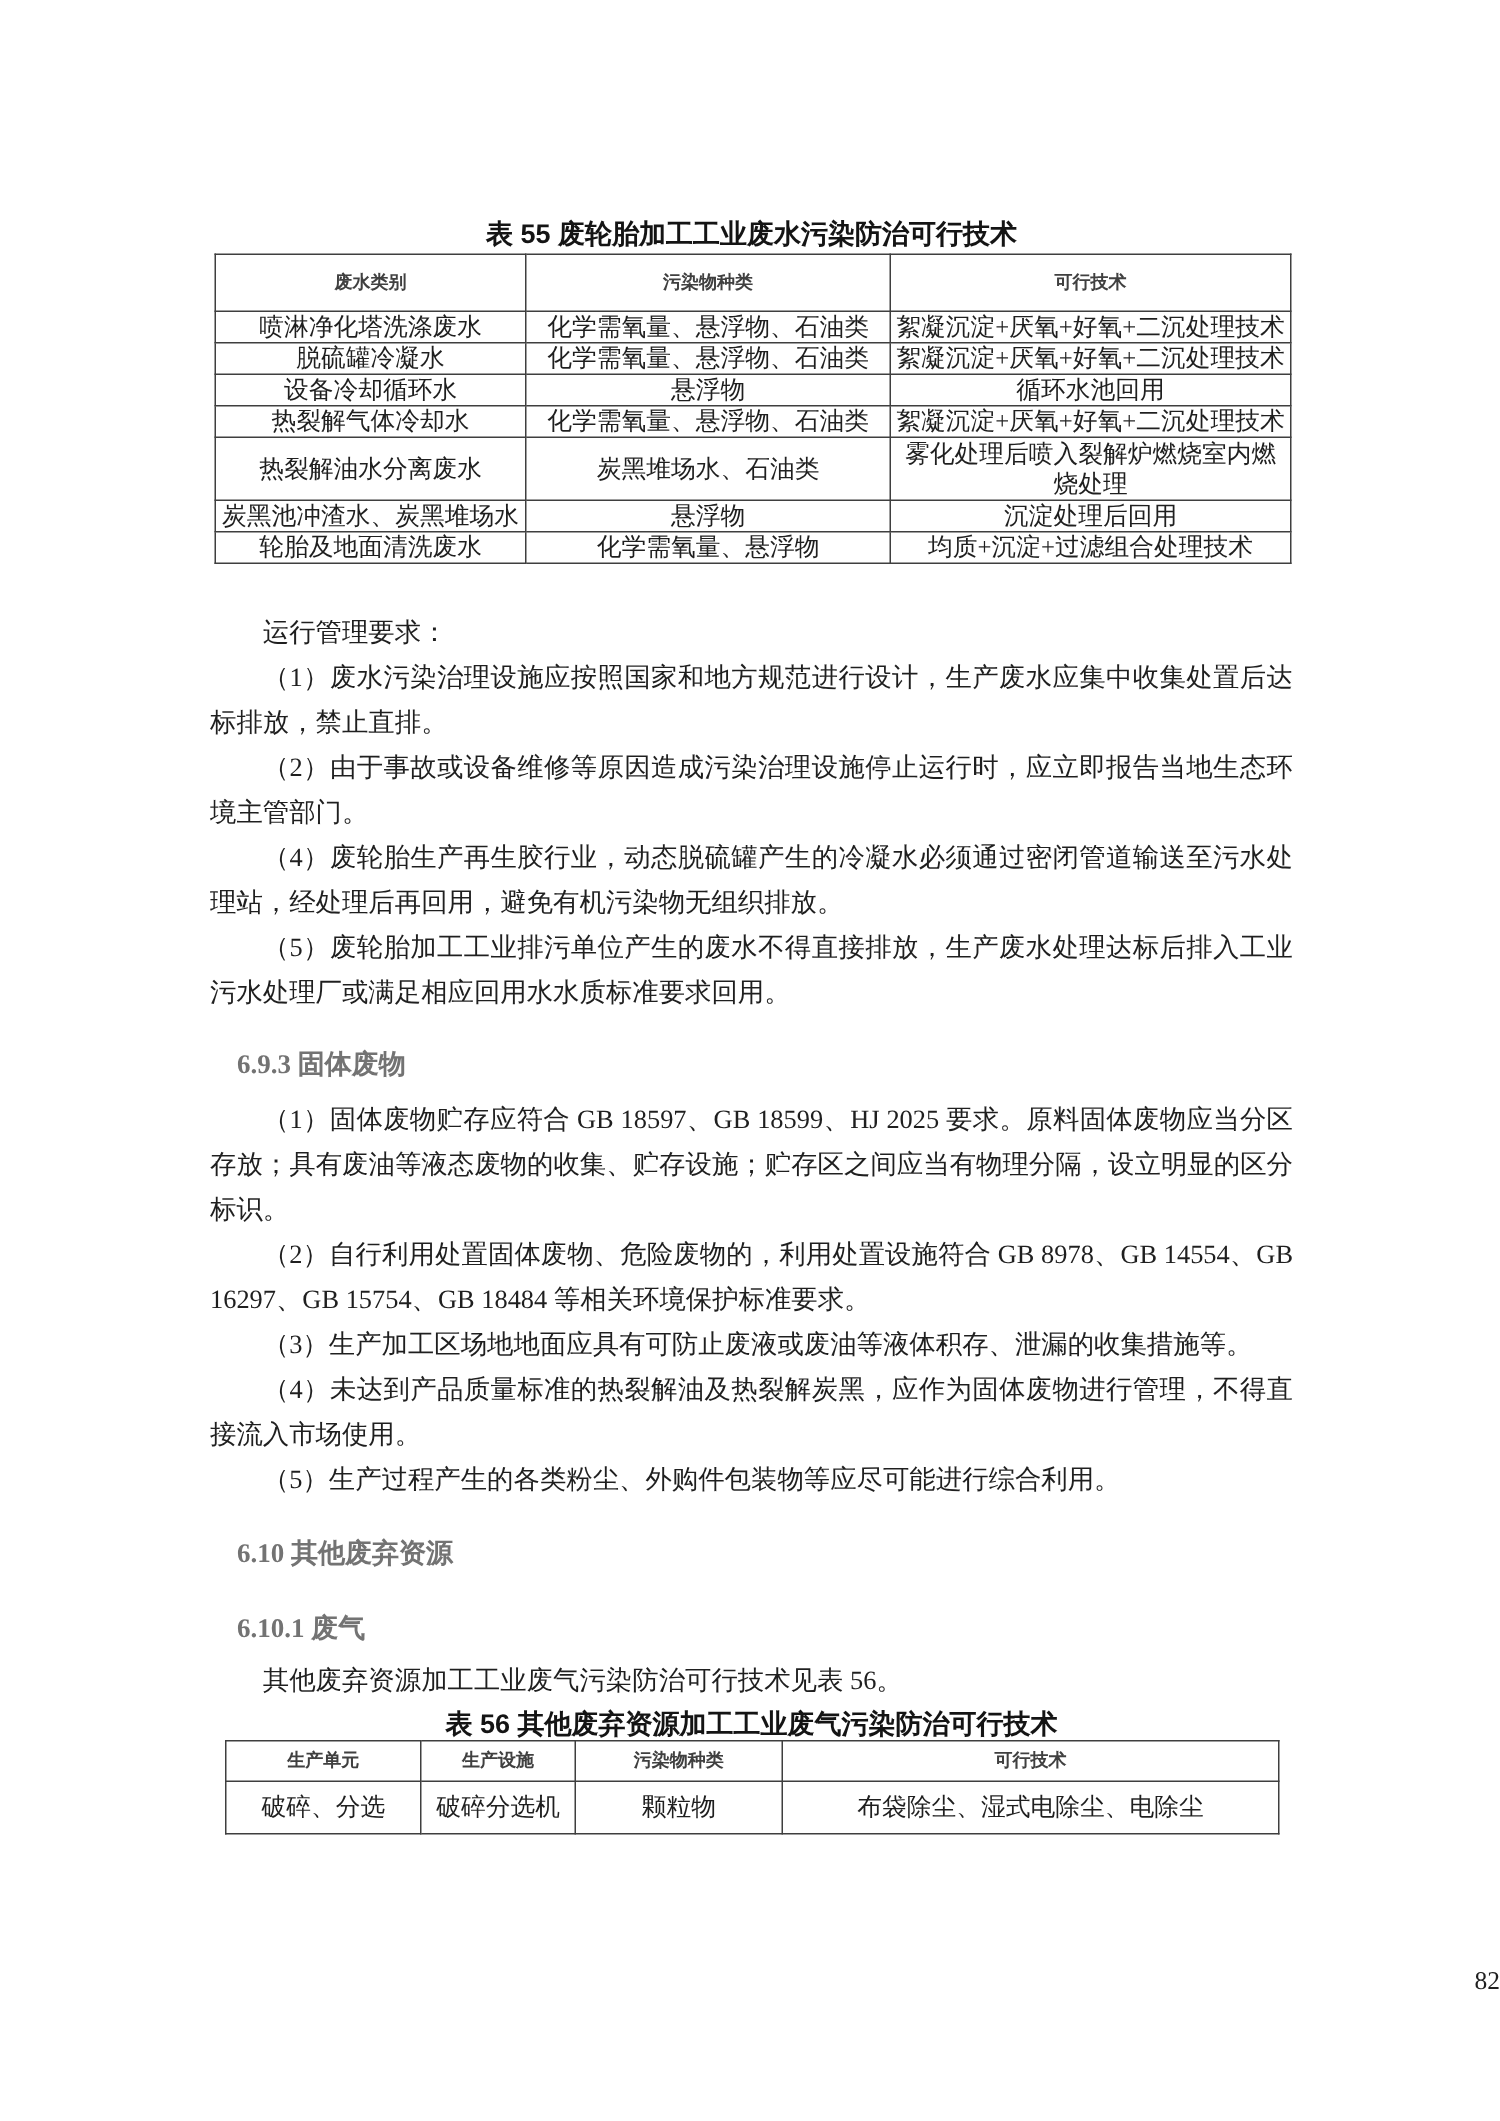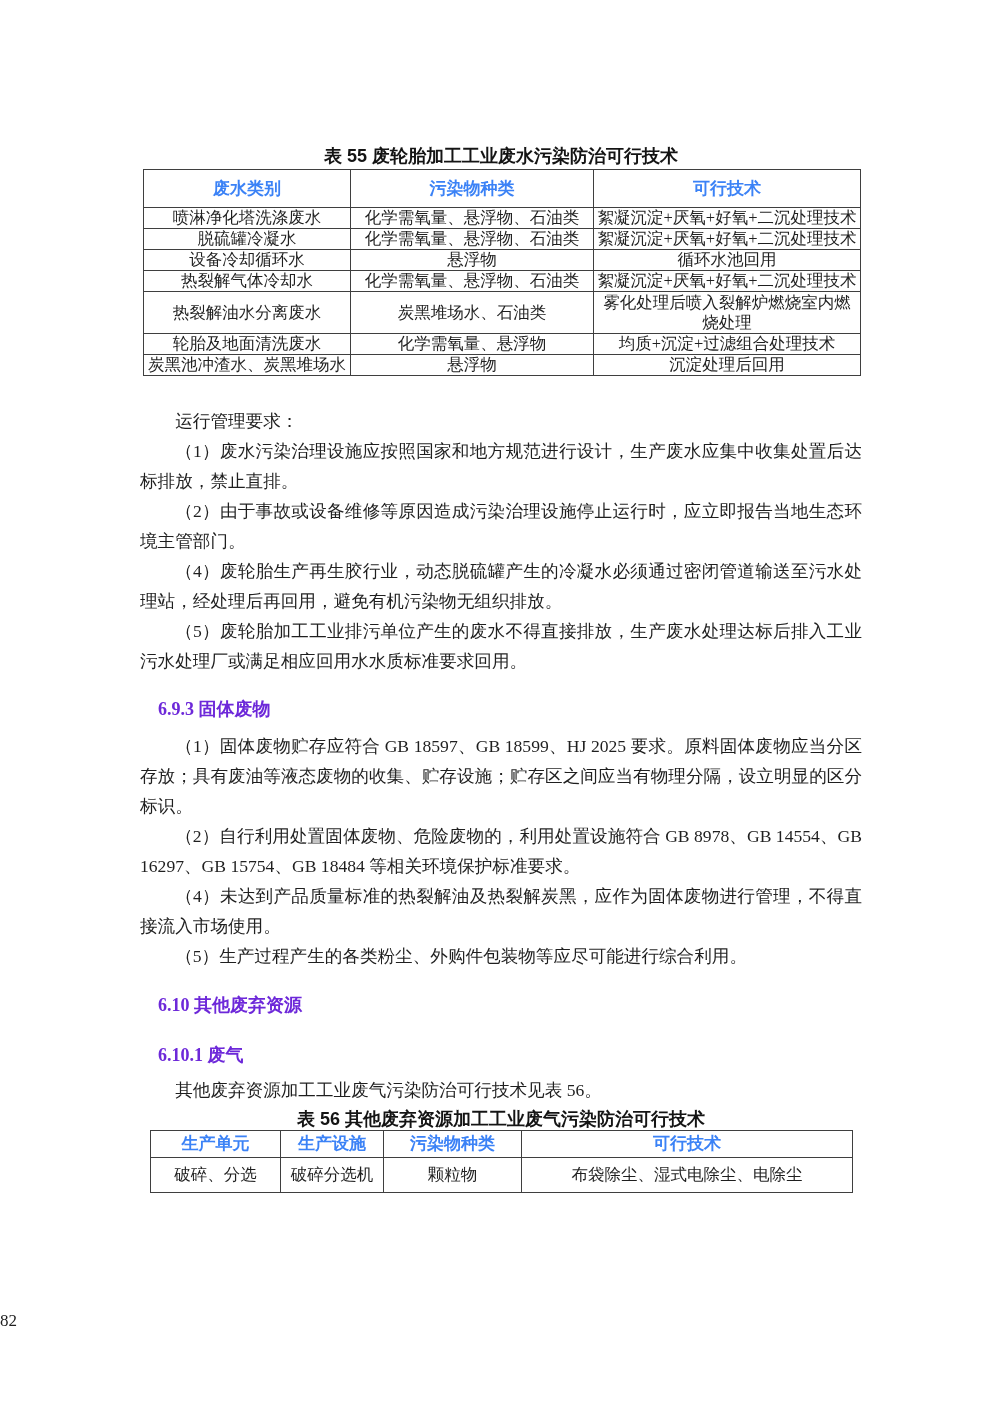--- a/index.html
+++ b/index.html
@@ -26,22 +26,22 @@
   
   table { border-collapse:collapse; table-layout:fixed; }
   td, th {
     border:1px solid #3f3f3f;
     text-align:center; vertical-align:middle;
     font-size:16.5px; line-height:20px;
     padding:0 2px;
     overflow:hidden;
   }
   th {
-    font-family:Liberation Serif, serif;
-    font-weight:bold; font-size:17px; color:#3b82f6;
+    font-family:Liberation Mono, monospace;
+    font-weight:bold; font-size:12px; color:#404040;
   }
   .t55 { width:717px; margin:2px 0 0 3px; }
   .t55 tr.r-h  { height:38px; }
   .t55 tr.r-n  { height:21px; }
   .t55 tr.r-t  { height:42px; }
   .t56 { width:702px; margin:0 0 0 10px;padding-left:32px; }
   .t56 tr.r-h  { height:27px; }
   .t56 tr.r-d  { height:35px; }
 
   
@@ -51,37 +51,37 @@
     word-break:break-all;
   }
   .ops-intro { margin-top:30px; }
   .sw-block  { margin-top:9px;font-family:Liberation Serif, serif; }
   .gas-intro { margin-top:7px; }
 
   
   .heading {
     margin:0; padding-left:18px;
     font-size:18px; line-height:26px;
-    color:#6d28d9;
+    color:#737373;
   }
   .heading .h-num {
     font-family:"Liberation Serif","DejaVu Serif",serif;
     font-weight:600;
   }
   .heading .h-label {
     font-family:"Liberation Sans","DejaVu Sans",sans-serif;
     font-weight:bold;
   }
   .h-693  { margin-top:20px; }
   .h-610  { margin-top:21px; }
   .h-6101 { margin-top:24px; }
 
   .page-number {
     position:absolute; left:0; top:1310px; width:100%;
-    text-align:left; font-size:17px; line-height:22px;
+    text-align:right; font-size:17px; line-height:22px;
     color:#1f1f1f;
   }
 </style>
 </head>
 <body>
 
 <div class="page">
   <div class="content">
 
     <p class="tbl-caption cap55">表 55 废轮胎加工工业废水污染防治可行技术</p>
@@ -117,43 +117,44 @@
         <td>热裂解气体冷却水</td>
         <td>化学需氧量、悬浮物、石油类</td>
         <td>絮凝沉淀+厌氧+好氧+二沉处理技术</td>
       </tr>
       <tr class="r-t">
         <td>热裂解油水分离废水</td>
         <td>炭黑堆场水、石油类</td>
         <td>雾化处理后喷入裂解炉燃烧室内燃烧处理</td>
       </tr>
       <tr class="r-n">
+        <td>炭黑池冲渣水、炭黑堆场水</td>
+        <td>悬浮物</td>
+        <td>沉淀处理后回用</td>
+      </tr>
+      <tr class="r-n">
         <td>轮胎及地面清洗废水</td>
         <td>化学需氧量、悬浮物</td>
         <td>均质+沉淀+过滤组合处理技术</td>
-      </tr>
-      <tr class="r-n">
-        <td>炭黑池冲渣水、炭黑堆场水</td>
-        <td>悬浮物</td>
-        <td>沉淀处理后回用</td>
       </tr>
     </tbody>
       </table>
 
     <p class="para ops-intro">运行管理要求：</p>
     <p class="para">（1）废水污染治理设施应按照国家和地方规范进行设计，生产废水应集中收集处置后达标排放，禁止直排。</p>
     <p class="para">（2）由于事故或设备维修等原因造成污染治理设施停止运行时，应立即报告当地生态环境主管部门。</p>
     <p class="para">（4）废轮胎生产再生胶行业，动态脱硫罐产生的冷凝水必须通过密闭管道输送至污水处理站，经处理后再回用，避免有机污染物无组织排放。</p>
     <p class="para">（5）废轮胎加工工业排污单位产生的废水不得直接排放，生产废水处理达标后排入工业污水处理厂或满足相应回用水水质标准要求回用。</p>
 
     <h3 class="heading h-693"><span class="h-num">6.9.3</span> <span class="h-label">固体废物</span></h3>
 
     <div class="sw-block">
       <p class="para">（1）固体废物贮存应符合 GB 18597、GB 18599、HJ 2025 要求。原料固体废物应当分区存放；具有废油等液态废物的收集、贮存设施；贮存区之间应当有物理分隔，设立明显的区分标识。</p>
       <p class="para">（2）自行利用处置固体废物、危险废物的，利用处置设施符合 GB 8978、GB 14554、GB 16297、GB 15754、GB 18484 等相关环境保护标准要求。</p>
+      <p class="para">（3）生产加工区场地地面应具有可防止废液或废油等液体积存、泄漏的收集措施等。</p>
       <p class="para">（4）未达到产品质量标准的热裂解油及热裂解炭黑，应作为固体废物进行管理，不得直接流入市场使用。</p>
       <p class="para">（5）生产过程产生的各类粉尘、外购件包装物等应尽可能进行综合利用。</p>
     </div>
 
     <h2 class="heading h-610"><span class="h-num">6.10</span> <span class="h-label">其他废弃资源</span></h2>
 
     <h3 class="heading h-6101"><span class="h-num">6.10.1</span> <span class="h-label">废气</span></h3>
 
     <p class="para gas-intro">其他废弃资源加工工业废气污染防治可行技术见表 56。</p>
 

